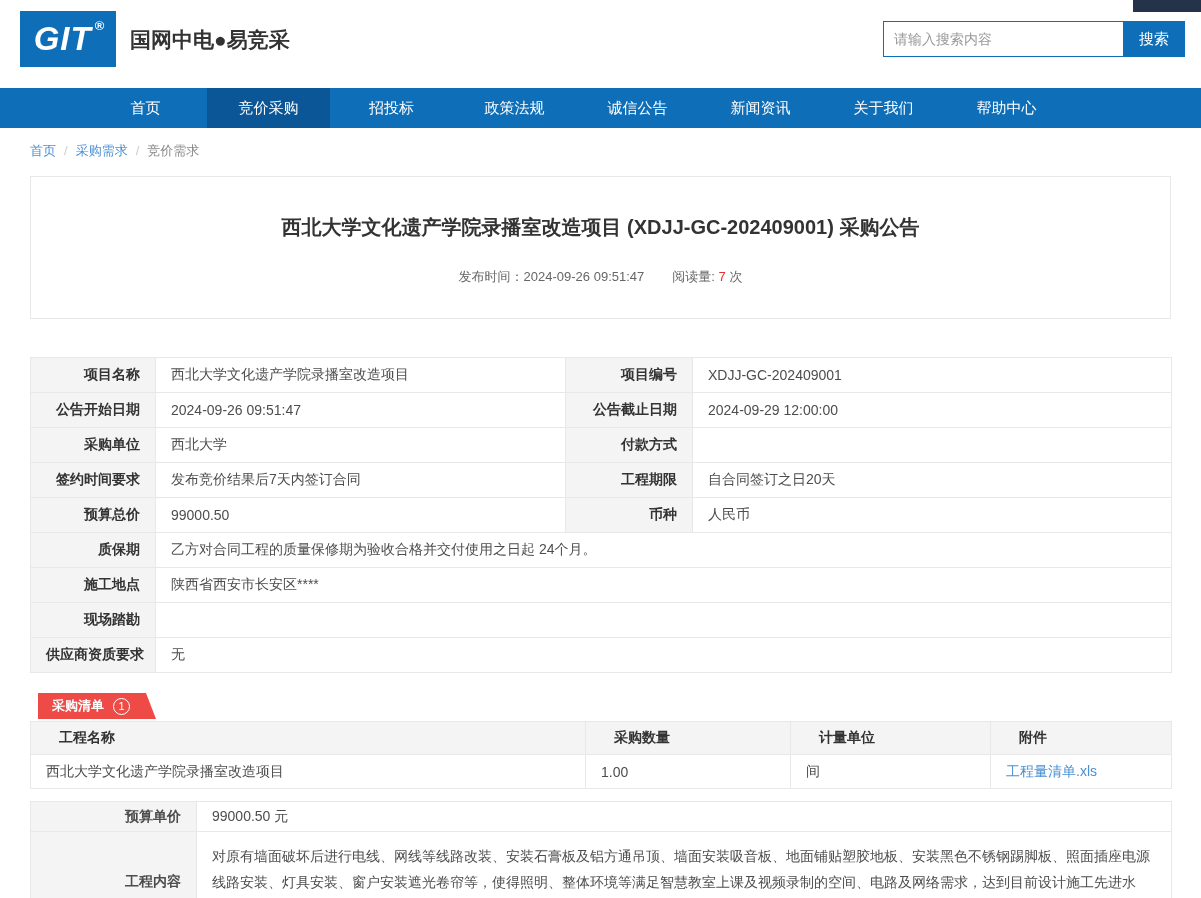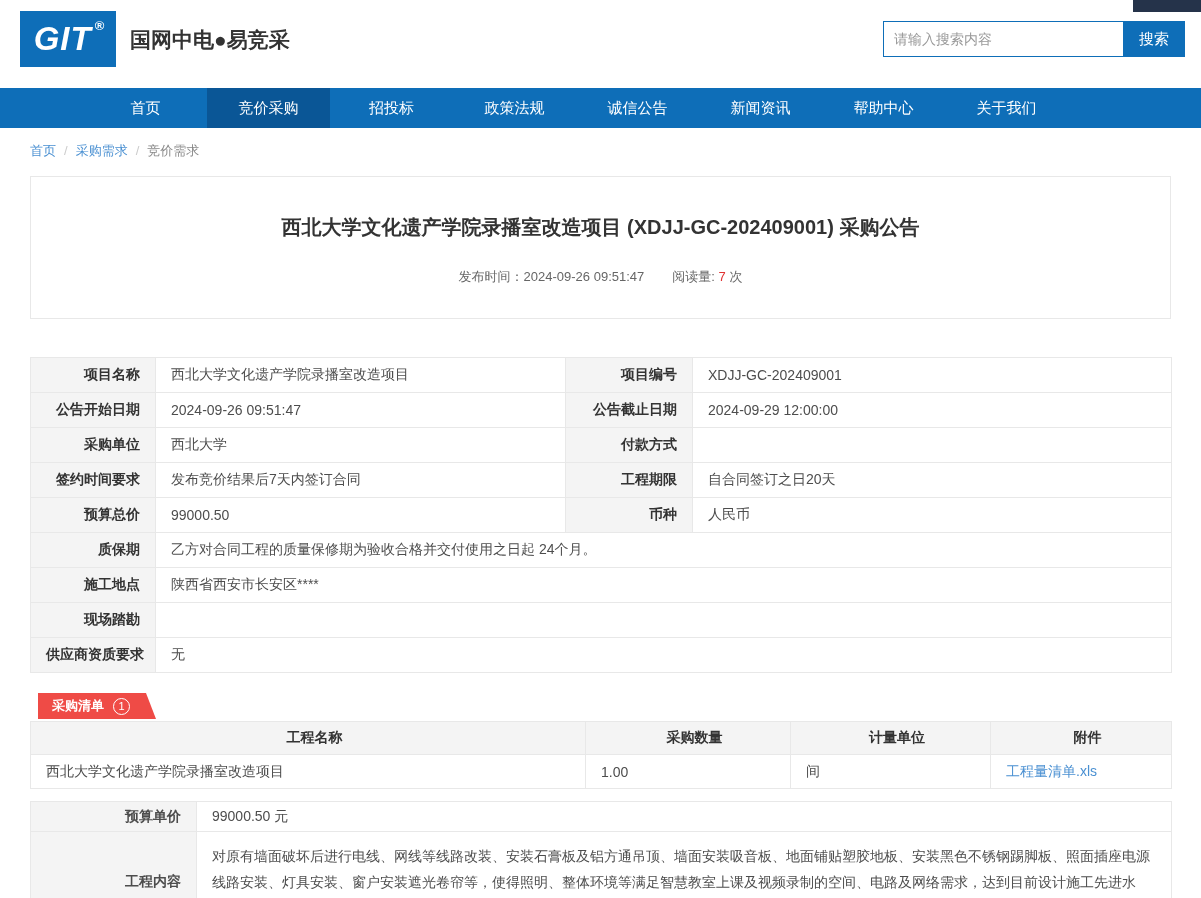--- a/index.html
+++ b/index.html
@@ -77,21 +77,21 @@
     display: flex; align-items: center; padding-left: 14px; gap: 9px;
   }
   .ribbon-label { color: #ffffff; font-size: 13px; font-weight: bold; }
   .ribbon-count {
     width: 17px; height: 17px; border: 1px solid #fff; border-radius: 50%;
     color: #fff; font-size: 11px; line-height: 15px; text-align: center;
   }
 
   .list-table { margin: 2px 30px 0; }
   .list-table th {
-    background: #f4f4f4; text-align: center; height: 33px; color: #333; font-size: 14px; font-weight: bold; padding-left: 28px;
+    background: #f4f4f4; text-align: left; height: 33px; color: #333; font-size: 14px; font-weight: bold; padding-left: 28px;
   }
   .list-table td { height: 34px; color: #4d4d4d; }
   a.file-link { color: #4a90d2; text-decoration: none; cursor: pointer; }
 
   .price-table { margin: 12px 30px 0; }
   .price-table td { height: 30px; color: #4d4d4d; }
   .price-table td.content-cell {
     padding: 11px 15px; line-height: 26px; white-space: normal; height: auto; vertical-align: top;
   }
 </style>
@@ -111,22 +111,22 @@
   </div>
 </div>
 
 <div class="nav">
   <div class="nav-item">首页</div>
   <div class="nav-item active">竞价采购</div>
   <div class="nav-item">招投标</div>
   <div class="nav-item">政策法规</div>
   <div class="nav-item">诚信公告</div>
   <div class="nav-item">新闻资讯</div>
+  <div class="nav-item">关于我们</div>
   <div class="nav-item">帮助中心</div>
-  <div class="nav-item">关于我们</div>
 </div>
 
 <div class="breadcrumb">
   <a>首页</a><span class="sep">/</span><a>采购需求</a><span class="sep">/</span><span class="current">竞价需求</span>
 </div>
 
 <div class="title-card">
   <h1 class="page-title">西北大学文化遗产学院录播室改造项目 (XDJJ-GC-202409001) 采购公告</h1>
   <div class="meta">
     <span>发布时间：</span><span>2024-09-26 09:51:47</span><span class="gap"></span><span>阅读量:</span>

